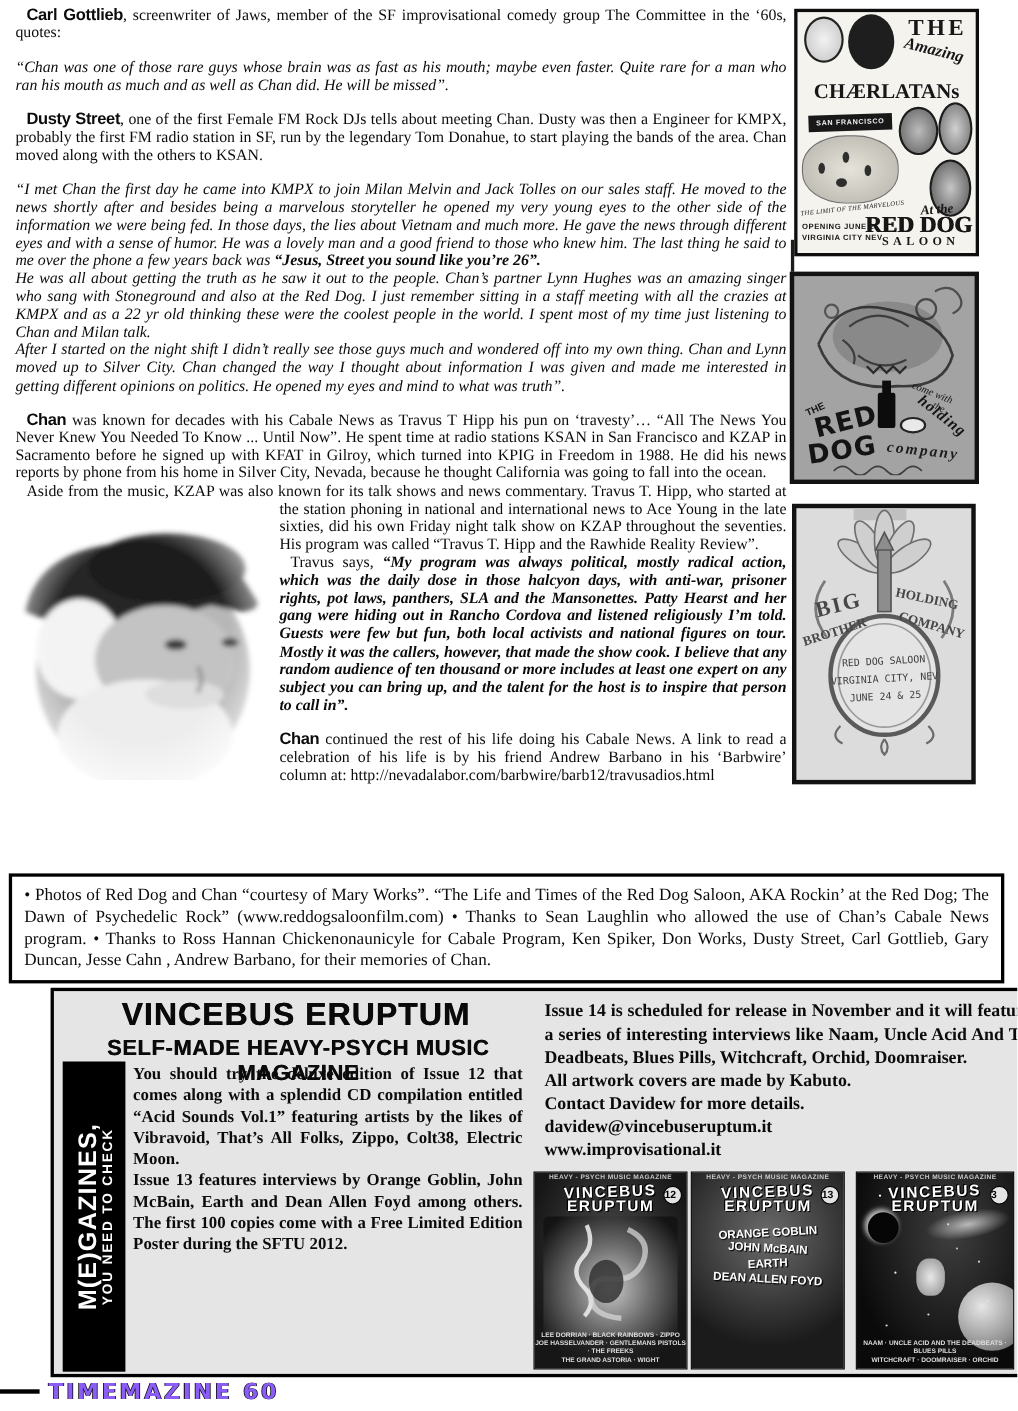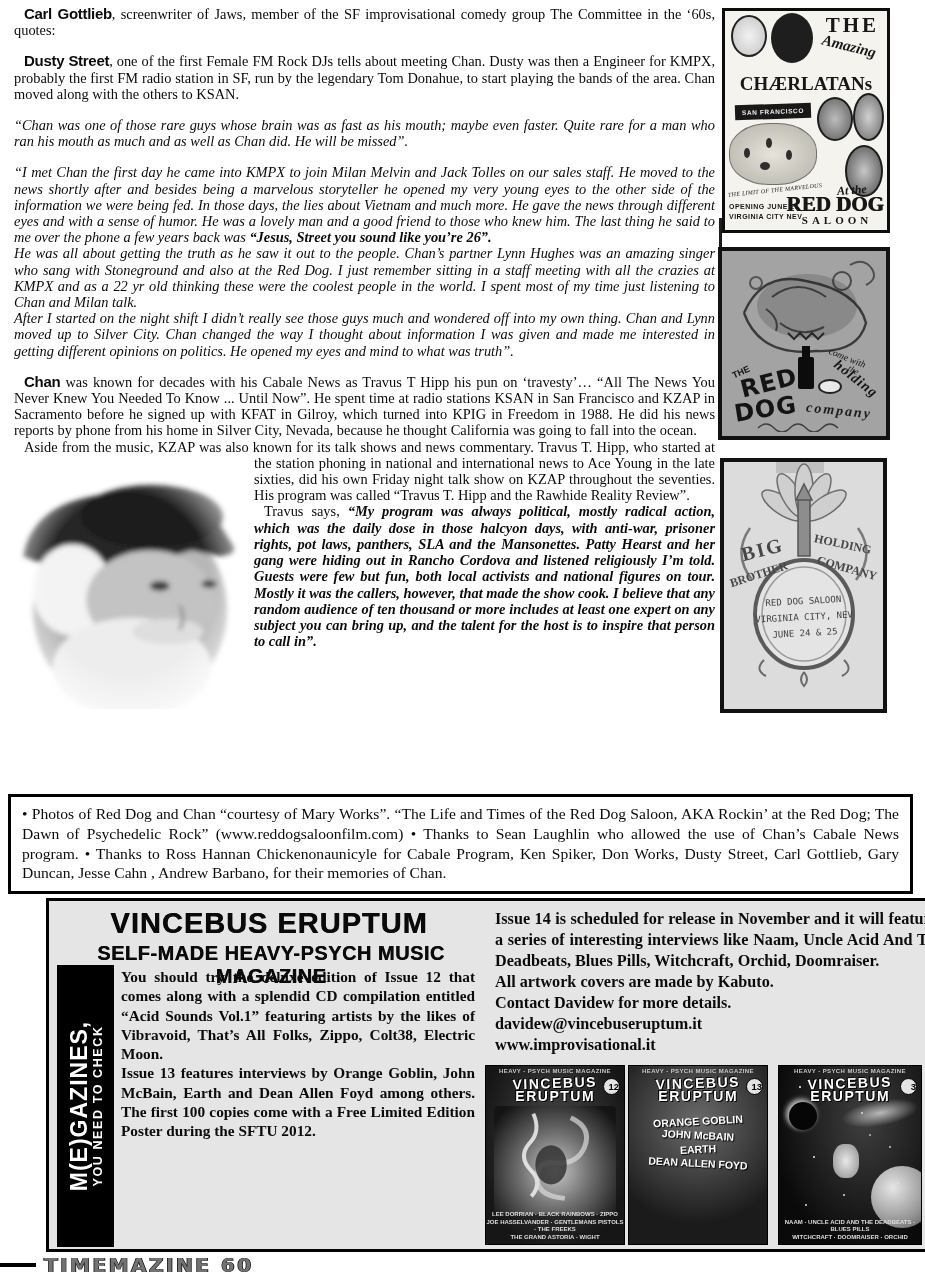--- a/index.html
+++ b/index.html
@@ -77,52 +77,52 @@
   .ve-left { position:absolute; left:72px; top:66px; width:354px; font-weight:bold; font-size:15.3px; line-height:19.3px; text-align:justify; }
   .ve-right { position:absolute; left:446px; top:8px; width:449px; font-weight:bold; font-size:16.2px; line-height:21px; text-align:justify; }
   .ve-right .plain { text-align:left; }
 
   
   .cover { position:absolute; overflow:hidden; border:1px solid #000; background:radial-gradient(ellipse at 50% 42%, #4a4a4a 0%, #161616 78%); color:#fff; }
   .cover-top { position:absolute; top:2px; left:0; width:100%; text-align:center; font:700 6px "Liberation Sans",sans-serif; color:#c9c9c9; letter-spacing:0.4px; }
   .cover-logo { position:absolute; top:11px; left:0; width:100%; text-align:center; font-family:"Liberation Sans",sans-serif; font-weight:900; font-size:14px; line-height:13px; letter-spacing:1.5px; color:#fff; transform:rotate(-2deg); text-shadow:1px 1px 0 #000,-1px -1px 0 #000; }
   .cover-logo span { display:block; }
   .cover-logo span:nth-child(2){ transform:rotate(2deg); }
-  .issue-badge { position:absolute; top:12px; right:4px; width:17px; height:17px; border-radius:50%; background:#e3e3e3; border:1px solid #000; color:#000; font:900 9.5px "Liberation Sans",sans-serif; text-align:right; line-height:15px; }
+  .issue-badge { position:absolute; top:12px; right:4px; width:17px; height:17px; border-radius:50%; background:#e3e3e3; border:1px solid #000; color:#000; font:900 9.5px "Liberation Sans",sans-serif; text-align:left; line-height:15px; }
   .cover-caption { position:absolute; bottom:3px; left:0; width:100%; text-align:center; font:700 6px "Liberation Sans",sans-serif; line-height:7.5px; color:#dedede; }
   .art { position:absolute; }
   .art-12 { left:8px; top:40px; right:8px; bottom:30px; border-radius:4px; background:radial-gradient(ellipse at 50% 60%, #c9c9c9 0%, #6d6d6d 42%, #141414 88%); }
   .art-12 svg { width:100%; height:100%; }
   .art13-lines { position:absolute; top:48px; left:4px; right:4px; text-align:center; font:800 10.5px "Liberation Sans",sans-serif; line-height:14px; color:#fff; text-shadow:1px 1px 1px #000; }
   .w-a { transform:rotate(-3deg); display:block; }
   .w-b { transform:rotate(3deg); display:block; }
   .art-14 { left:0; top:0; right:0; bottom:0; }
   .planet { position:absolute; left:10px; top:36px; width:28px; height:28px; border-radius:50%; background:#060606; box-shadow:-2px -2px 5px 1px rgba(230,230,230,0.8); }
   .nebula { position:absolute; right:2px; top:34px; width:78px; height:26px; border-radius:50%; background:radial-gradient(#b9b9b9, rgba(0,0,0,0) 70%); transform:rotate(-10deg); }
   .astronaut { position:absolute; left:54px; top:78px; width:26px; height:34px; border-radius:42%; background:radial-gradient(#e8e8e8,#8b8b8b); }
   .moonbig { position:absolute; right:-12px; bottom:16px; width:62px; height:62px; border-radius:50%; background:radial-gradient(circle at 35% 35%, #f0f0f0, #9e9e9e 58%, #565656); opacity:0.95; }
   .stars { position:absolute; left:20px; top:20px; width:2px; height:2px; border-radius:50%; background:#fff;
     box-shadow:30px 8px 0 #ddd, 62px 26px 0 #fff, 90px 60px 0 #ccc, 14px 70px 0 #eee, 44px 108px 0 #ddd, 98px 96px 0 #fff, 70px 48px 0 #bbb, 6px 118px 0 #ddd; }
 
   
   .footer { position:absolute; left:0; top:1252px; height:26px; display:flex; align-items:center; }
   .footer-dash { width:36px; height:4px; background:#000; margin-right:8px; }
-  .footer-logo { font-family:"DejaVu Sans",sans-serif; font-weight:900; font-size:20px; letter-spacing:2.5px; color:#737373; text-shadow:0.7px 0 #050505, -0.7px 0 #050505; }
+  .footer-logo { font-family:"DejaVu Sans",sans-serif; font-weight:900; font-size:20px; letter-spacing:2.5px; color:#8b5cf6; text-shadow:0.7px 0 #050505, -0.7px 0 #050505; }
 </style>
 </head>
 <body>
 
 <div class="page">
 
   <div class="article">
     <div class="para ind"><span class="lead">Carl Gottlieb</span><span>, screenwriter of Jaws, member of the SF improvisational comedy group The Committee in the ‘60s, quotes:</span></div>
 
+    <div class="para it mt">“Chan was one of those rare guys whose brain was as fast as his mouth; maybe even faster. Quite rare for a man who ran his mouth as much and as well as Chan did. He will be missed”.</div>
+
     <div class="para ind mt"><span class="lead">Dusty Street</span><span>, one of the first Female FM Rock DJs tells about meeting Chan. Dusty was then a Engineer for KMPX, probably the first FM radio station in SF, run by the legendary Tom Donahue, to start playing the bands of the area. Chan moved along with the others to KSAN.</span></div>
-
-    <div class="para it mt">“Chan was one of those rare guys whose brain was as fast as his mouth; maybe even faster. Quite rare for a man who ran his mouth as much and as well as Chan did. He will be missed”.</div>
 
     <div class="para it mt">
       <div><span>“I met Chan the first day he came into KMPX to join Milan Melvin and Jack Tolles on our sales staff. He moved to the news shortly after and besides being a marvelous storyteller he opened my very young eyes to the other side of the information we were being fed. In those days, the lies about Vietnam and much more. He gave the news through different eyes and with a sense of humor. He was a lovely man and a good friend to those who knew him. The last thing he said to me over the phone a few years back was </span><span class="b">“Jesus, Street you sound like you’re 26”.</span></div>
       <div>He was all about getting the truth as he saw it out to the people. Chan’s partner Lynn Hughes was an amazing singer who sang with Stoneground and also at the Red Dog. I just remember sitting in a staff meeting with all the crazies at KMPX and as a 22 yr old thinking these were the coolest people in the world. I spent most of my time just listening to Chan and Milan talk.</div>
       <div>After I started on the night shift I didn’t really see those guys much and wondered off into my own thing. Chan and Lynn moved up to Silver City.  Chan changed the way I thought about information I was given and made me interested in getting different opinions on politics. He opened my eyes and mind to what was truth”.</div>
     </div>
 
     <div class="para ind mt"><span class="lead">Chan</span><span> was known for decades with his Cabale News as Travus T Hipp his pun on ‘travesty’… “All The News You Never Knew You Needed To Know ... Until Now”. He spent time at radio stations KSAN in San Francisco and KZAP in Sacramento before he signed up with KFAT in Gilroy, which turned into KPIG in Freedom in 1988. He did his news reports by phone from his home in Silver City, Nevada, because he thought California was going to fall into the ocean.</span></div>
 
     <div class="para ind">
@@ -152,20 +152,21 @@
           <path d="M166,148 q7,12 0,24" stroke="#8a8a8a" stroke-width="3" fill="none"></path>
         </g>
         <rect width="228" height="252" fill="url(#vig)"></rect>
       </svg>
         </span>
       <span>who started at the station phoning in national and international news to Ace Young in the late sixties, did his own Friday night talk show on KZAP throughout the seventies. His program was called “Travus T. Hipp and the Rawhide Reality Review”.</span>
     </div>
 
     <div class="para ind"><span>Travus says, </span><span class="bi">“My program was always political, mostly radical action, which was the daily dose in those halcyon days, with anti-war, prisoner rights, pot laws, panthers, SLA and the Mansonettes. Patty Hearst and her gang were hiding out in Rancho Cordova and listened religiously I’m told. Guests were few but fun, both local activists and national figures on tour. Mostly it was the callers, however, that made the show cook. I believe that any random audience of ten thousand or more includes at least one expert on any subject you can bring up, and the talent for the host is to inspire that person to call in”.</span></div>
 
+    <div class="para mt"><span class="lead">Chan</span><span> continued the rest of his life doing his Cabale News. A link to read a celebration of his life is by his friend Andrew Barbano in his ‘Barbwire’ column at: http://nevadalabor.com/barbwire/barb12/travusadios.html</span></div>
   </div>
 
   <div class="scanline"></div>
 
   <div class="poster p-charlatans">
     <div class="pc-el pc-faceA"></div>
     <div class="pc-el pc-faceB"></div>
     <div class="pc-el pc-the">THE</div>
     <div class="pc-el pc-amazing">Amazing</div>
     <div class="pc-el pc-name">CHÆRLATANs</div>

